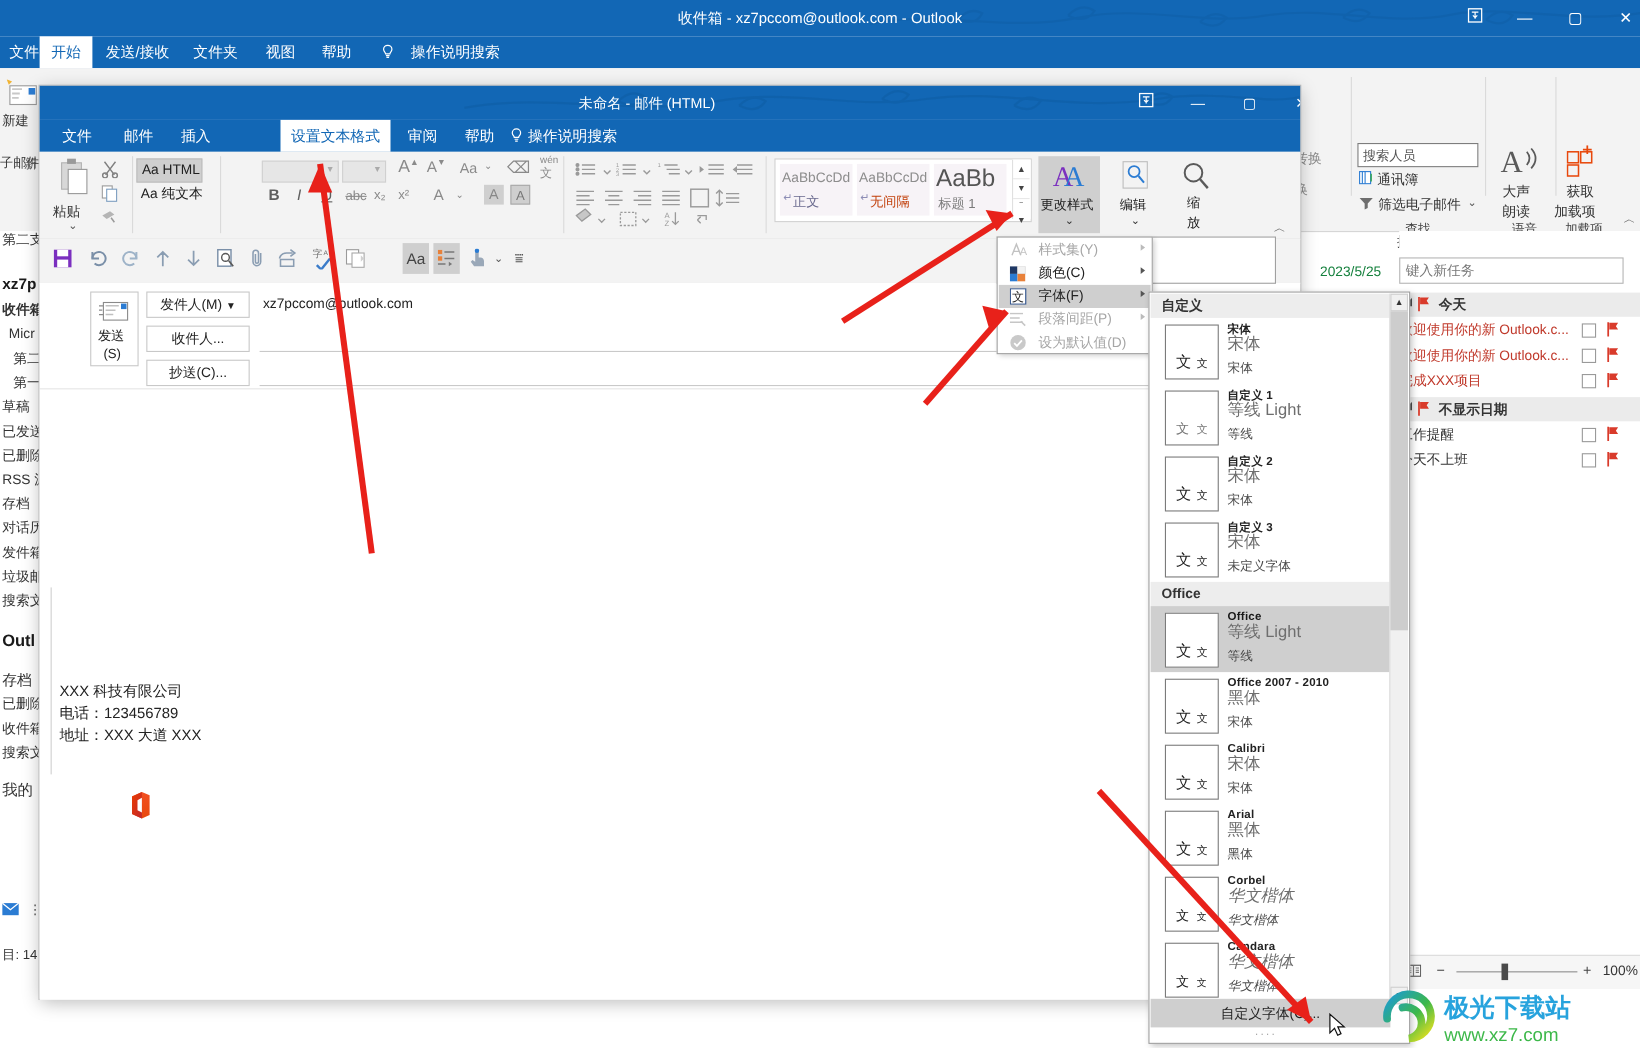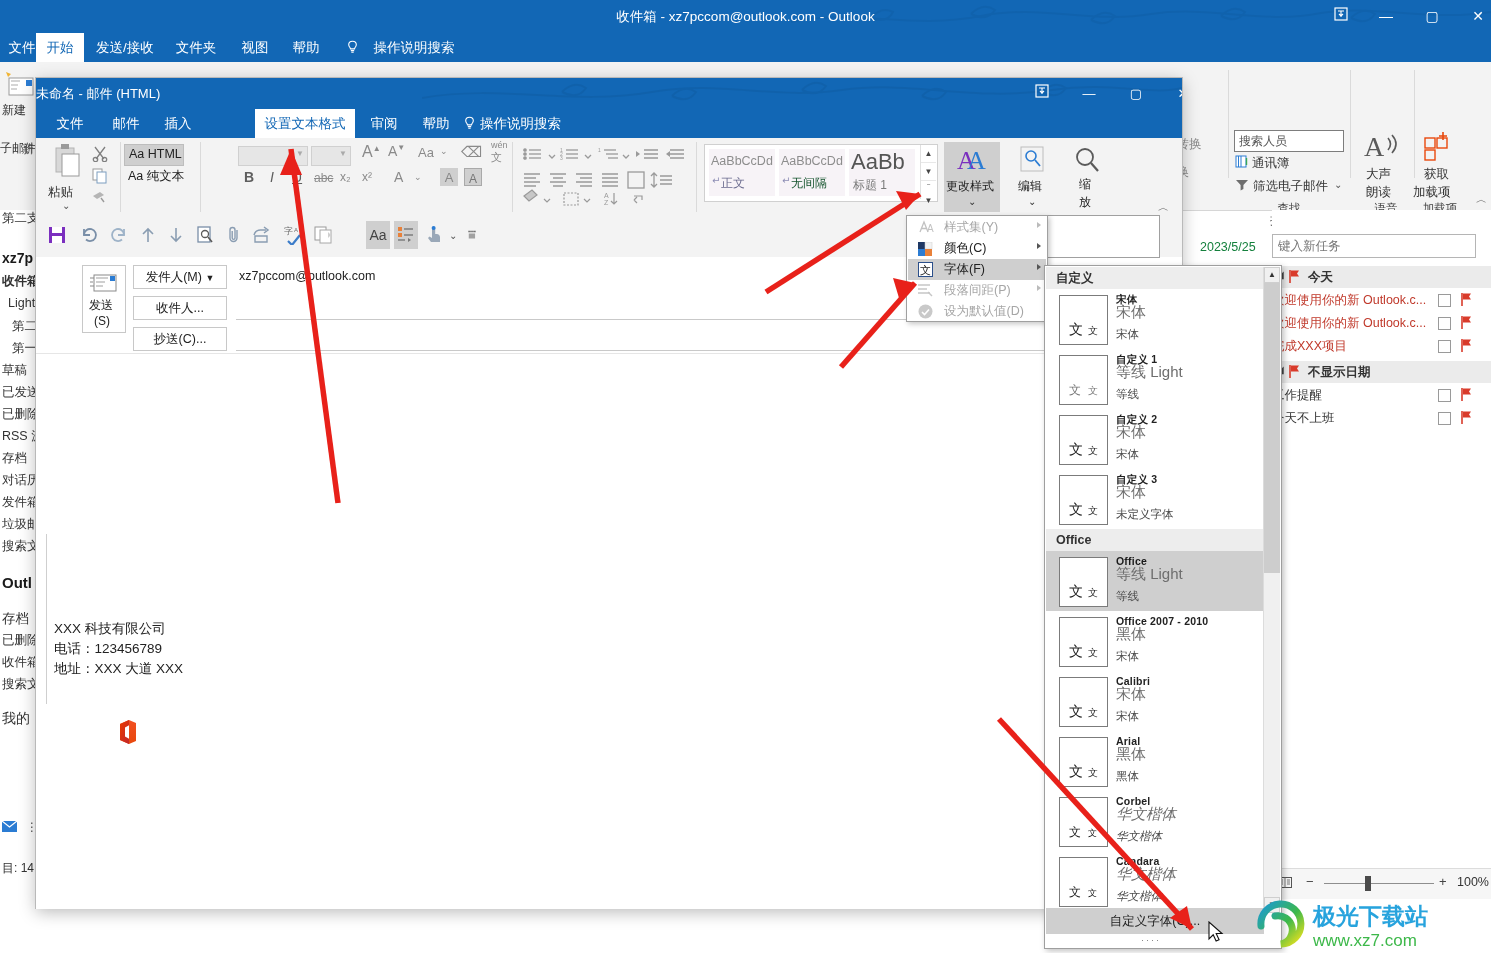--- a/index.html
+++ b/index.html
@@ -176,21 +176,21 @@
     <div class="t" style="left:1424px;top:104px;font-size:12.5px;color:#333;">获取</div>
     <div class="t" style="left:1413px;top:122px;font-size:12.5px;color:#333;">加载项</div>
     <div class="grp-label" style="left:1410px;top:139px;width:60px;">加载项</div>
     <span class="t" style="left:1476px;top:130px;font-size:11px;color:#666;">︿</span>
   </div>
 
   <div id="ol-sidebar">
     <div class="sb" style="top:0px;font-size:12.5px;">第二支</div>
     <div class="sb" style="top:40px;font-size:14px;font-weight:bold;color:#1a1a1a;">xz7p</div>
     <div class="sb" style="top:63px;font-size:12.5px;font-weight:bold;">收件箱</div>
-    <div class="sb" style="left:8px;top:86px;font-size:12.5px;">Light</div>
+    <div class="sb" style="left:8px;top:86px;font-size:12.5px;">Micr</div>
     <div class="sb" style="left:12px;top:108px;font-size:12.5px;">第二</div>
     <div class="sb" style="left:12px;top:130px;font-size:12.5px;">第一</div>
     <div class="sb" style="top:152px;font-size:12.5px;">草稿</div>
     <div class="sb" style="top:174px;font-size:12.5px;">已发送</div>
     <div class="sb" style="top:196px;font-size:12.5px;">已删除</div>
     <div class="sb" style="top:218px;font-size:12.5px;">RSS 源</div>
     <div class="sb" style="top:240px;font-size:12.5px;">存档</div>
     <div class="sb" style="top:262px;font-size:12.5px;">对话历</div>
     <div class="sb" style="top:284px;font-size:12.5px;">发件箱</div>
     <div class="sb" style="top:306px;font-size:12.5px;">垃圾邮</div>
@@ -298,21 +298,21 @@
     <svg style="position:absolute;right:0;top:0;opacity:.3;" width="760" height="31" viewBox="0 0 760 31" preserveAspectRatio="none">
       <g fill="none" stroke="#0c5596" stroke-width="2">
         <path d="M0 20 C80 6 150 28 230 14 C300 2 350 22 420 12 C490 2 550 24 630 12 C690 3 730 18 760 10"></path>
         <path d="M140 14 q12 -12 24 -4 q-8 12 -24 4"></path>
         <path d="M250 18 q12 -12 24 -4 q-8 12 -24 4"></path>
         <path d="M380 12 q12 -12 24 -4 q-8 12 -24 4"></path>
         <path d="M500 18 q12 -12 24 -4 q-8 12 -24 4"></path>
         <path d="M620 14 q12 -12 24 -4 q-8 12 -24 4"></path>
       </g>
     </svg>
-    <div id="cp-title-text" style="text-align:left;box-sizing:border-box;">未命名  -  邮件 (HTML)</div>
+    <div id="cp-title-text" style="text-align:left;padding-left:490px;box-sizing:border-box;">未命名  -  邮件 (HTML)</div>
     <div class="cp-cap" style="left:983px;">
       <svg width="14" height="14" viewBox="0 0 14 14">
         <rect x="1" y="1" width="12" height="12" fill="none" stroke="#fff" stroke-width="1.2"></rect>
         <path d="M4 4h6M7 4v6M5 7l2 2 2-2" stroke="#fff" stroke-width="1.1" fill="none"></path>
       </svg>
     </div>
     <div class="cp-cap" style="left:1030px;">—</div>
     <div class="cp-cap" style="left:1077px;">▢</div>
     <div class="cp-cap" style="left:1124px;">✕</div>
   </div>
@@ -449,21 +449,21 @@
     <div class="ribbon-sep" style="left:660px;top:4px;height:70px;"></div>
 
     <div style="position:absolute;left:668px;top:6px;width:232px;height:56px;border:1px solid #d0d0d0;background:#fff;">
       <div style="position:absolute;left:4px;top:4px;width:66px;height:47px;background:#f7f3f7;">
         <div class="t" style="left:2px;top:5px;font-size:12.5px;color:#8d8d8d;">AaBbCcDd</div>
         <div class="t" style="left:12px;top:26px;font-size:12px;color:#6b6b8f;">正文</div>
         <span class="t" style="left:3px;top:26px;font-size:10px;color:#8d8db5;">↵</span>
       </div>
       <div style="position:absolute;left:74px;top:4px;width:66px;height:47px;background:#f7f3f7;">
         <div class="t" style="left:2px;top:5px;font-size:12.5px;color:#8d8d8d;">AaBbCcDd</div>
-        <div class="t" style="left:12px;top:26px;font-size:12px;color:#14532d;">无间隔</div>
+        <div class="t" style="left:12px;top:26px;font-size:12px;color:#c2410c;">无间隔</div>
         <span class="t" style="left:3px;top:26px;font-size:10px;color:#8d8db5;">↵</span>
       </div>
       <div style="position:absolute;left:144px;top:4px;width:66px;height:47px;background:#f7f3f7;overflow:hidden;">
         <div class="t" style="left:2px;top:0px;font-size:22px;color:#555;">AaBb</div>
         <div class="t" style="left:4px;top:28px;font-size:12px;color:#7a7a7a;">标题 1</div>
       </div>
       <div style="position:absolute;right:0px;top:0px;width:16px;height:54px;background:#fff;border-left:1px solid #e0e0e0;">
         <div style="position:absolute;left:0;top:0;width:15px;height:17px;border-bottom:1px solid #e8e8e8;text-align:center;font-size:8px;color:#444;line-height:17px;">▲</div>
         <div style="position:absolute;left:0;top:18px;width:15px;height:17px;border-bottom:1px solid #e8e8e8;text-align:center;font-size:8px;color:#444;line-height:17px;">▼</div>
         <div style="position:absolute;left:0;top:36px;width:15px;height:17px;text-align:center;font-size:8px;color:#444;line-height:13px;">‾<br>▼</div>

